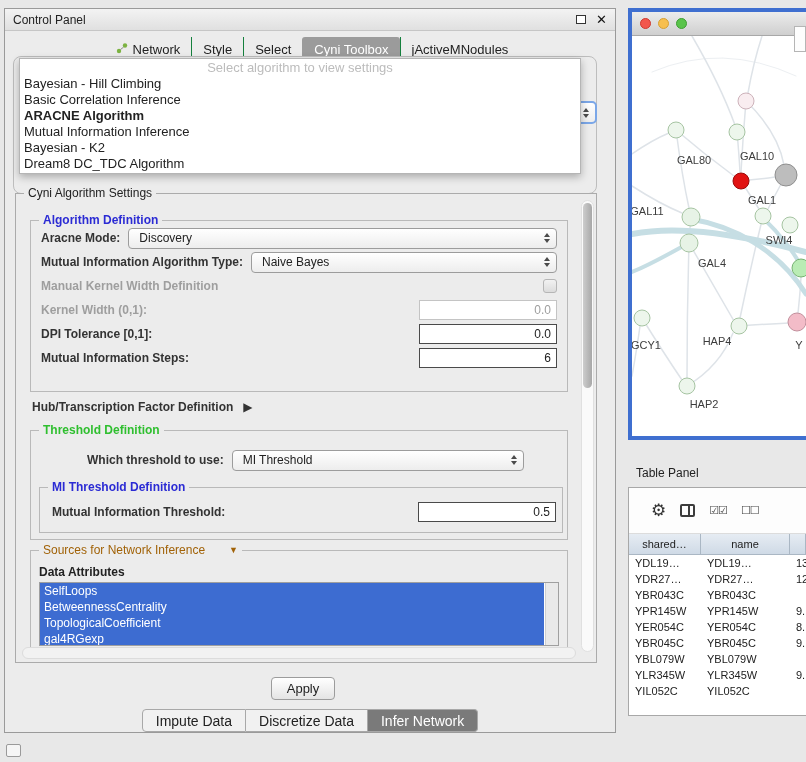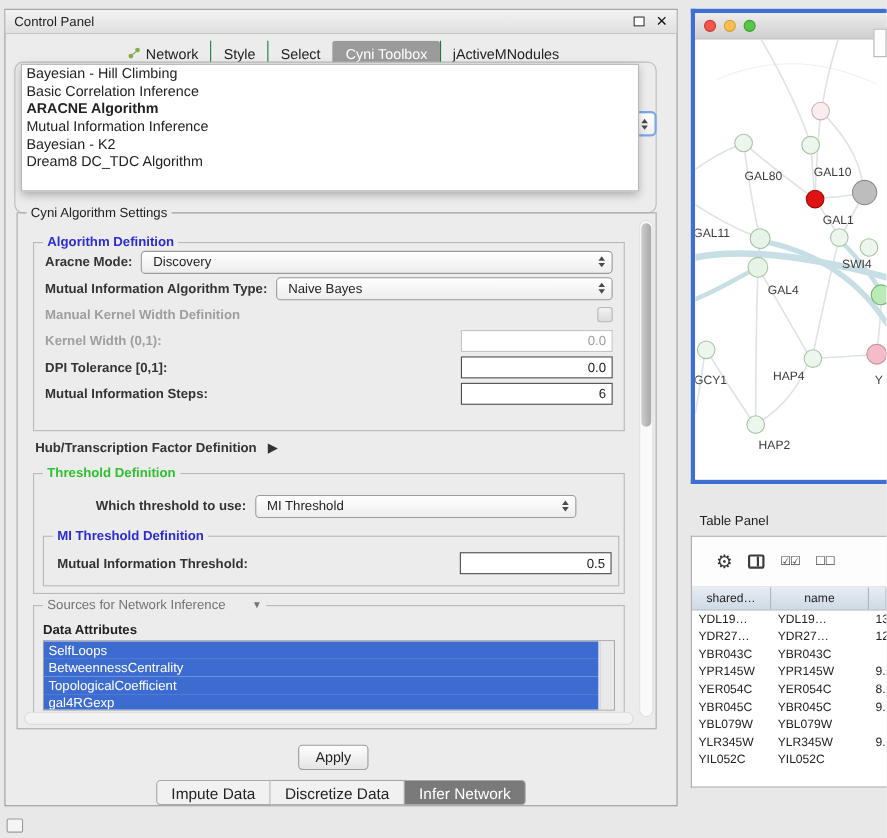--- a/index.html
+++ b/index.html
@@ -65,21 +65,21 @@
   .hub-row { position:absolute; left:16px; top:206px; font-weight:bold; font-size:12px; color:#333;
     display:flex; align-items:center; gap:10px; }
   .tri-right { font-size:12px; }
 
   .threshold-group { position:absolute; left:14px; top:236px; width:538px; height:110px; border:1px solid #b9b9b9; }
   .which-row { display:flex; align-items:center; margin-top:18px; padding-left:56px; height:22px; }
   .mi-group { position:absolute; left:8px; top:56px; width:524px; height:46px; border:1px solid #b9b9b9; }
   .mi-row { display:flex; align-items:center; padding:14px 6px 0 12px; }
 
   .sources-group { position:absolute; left:14px; top:356px; width:538px; height:104px; border:1px solid #b9b9b9; }
-  .legend.plain { font-weight:normal; color:#737373; display:flex; align-items:center; gap:24px; }
+  .legend.plain { font-weight:normal; color:#a16207; display:flex; align-items:center; gap:24px; }
   .tri-down-glyph { font-size:9px; }
   .attrs-label { font-weight:bold; font-size:12px; margin:14px 0 3px 8px; }
   .attr-list { position:relative; margin-left:8px; width:520px; height:64px; border:1px solid #9f9f9f;
     background:#fff; overflow:hidden; }
   .attr-item { height:16px; line-height:16px; background:#3d6cd1; color:#fff; font-size:12px;
     padding-left:4px; width:calc(100% - 14px); white-space:nowrap; }
   .attr-scroll { position:absolute; right:0; top:0; bottom:0; width:13px; background:#e9e9e9;
     border-left:1px solid #cfcfcf; }
 
   .vscroll { position:absolute; top:6px; right:2px; width:13px; height:452px; background:#fafafa;
@@ -173,20 +173,21 @@
 
   <div class="settings-outer"></div>
   <div class="combo-sliver">
     <span class="arrows">
         <i class="up"></i>
         <i class="down"></i>
       </span>
   </div>
 
   <div class="algo-popup">
+    <div class="popup-placeholder">Select algorithm to view settings</div>
     <div class="popup-item">Bayesian - Hill Climbing</div>
     <div class="popup-item">Basic Correlation Inference</div>
     <div class="popup-item selected">ARACNE Algorithm</div>
     <div class="popup-item">Mutual Information Inference</div>
     <div class="popup-item">Bayesian - K2</div>
     <div class="popup-item">Dream8 DC_TDC Algorithm</div>
   </div>
 
   <div class="cyni-group">
     <span class="legend">Cyni Algorithm Settings</span>

